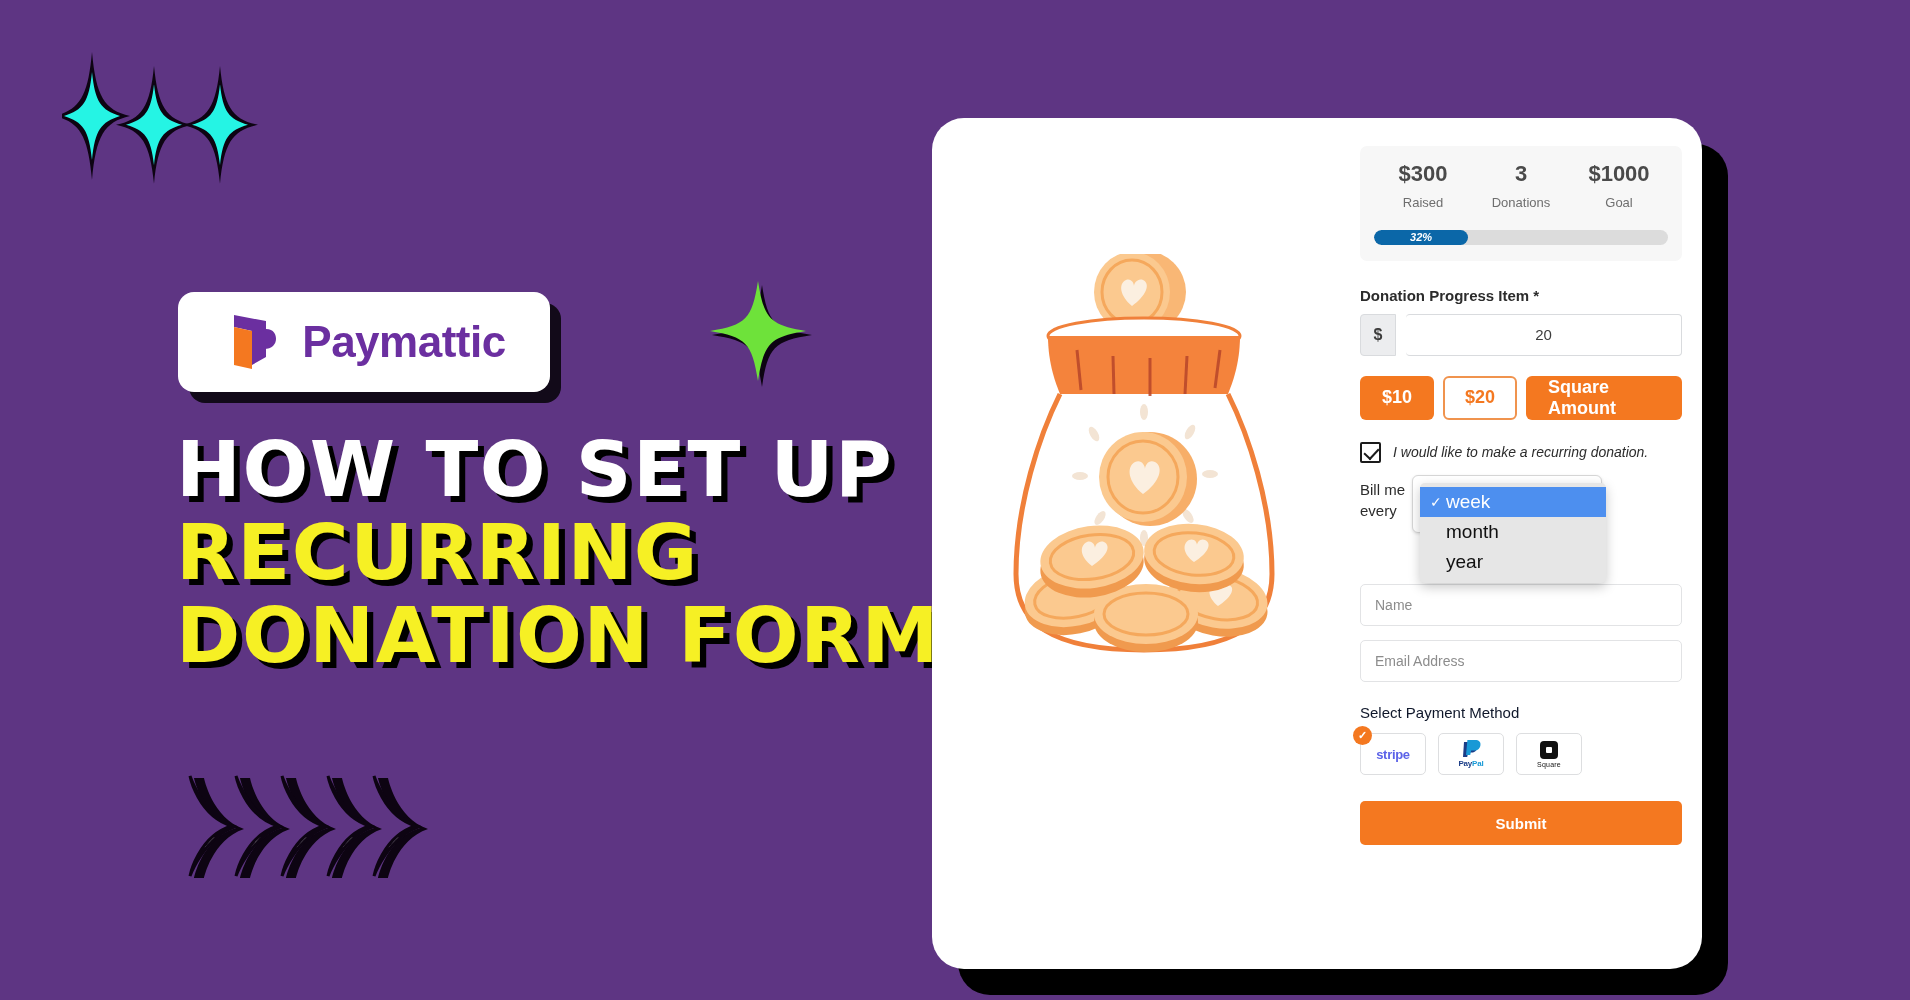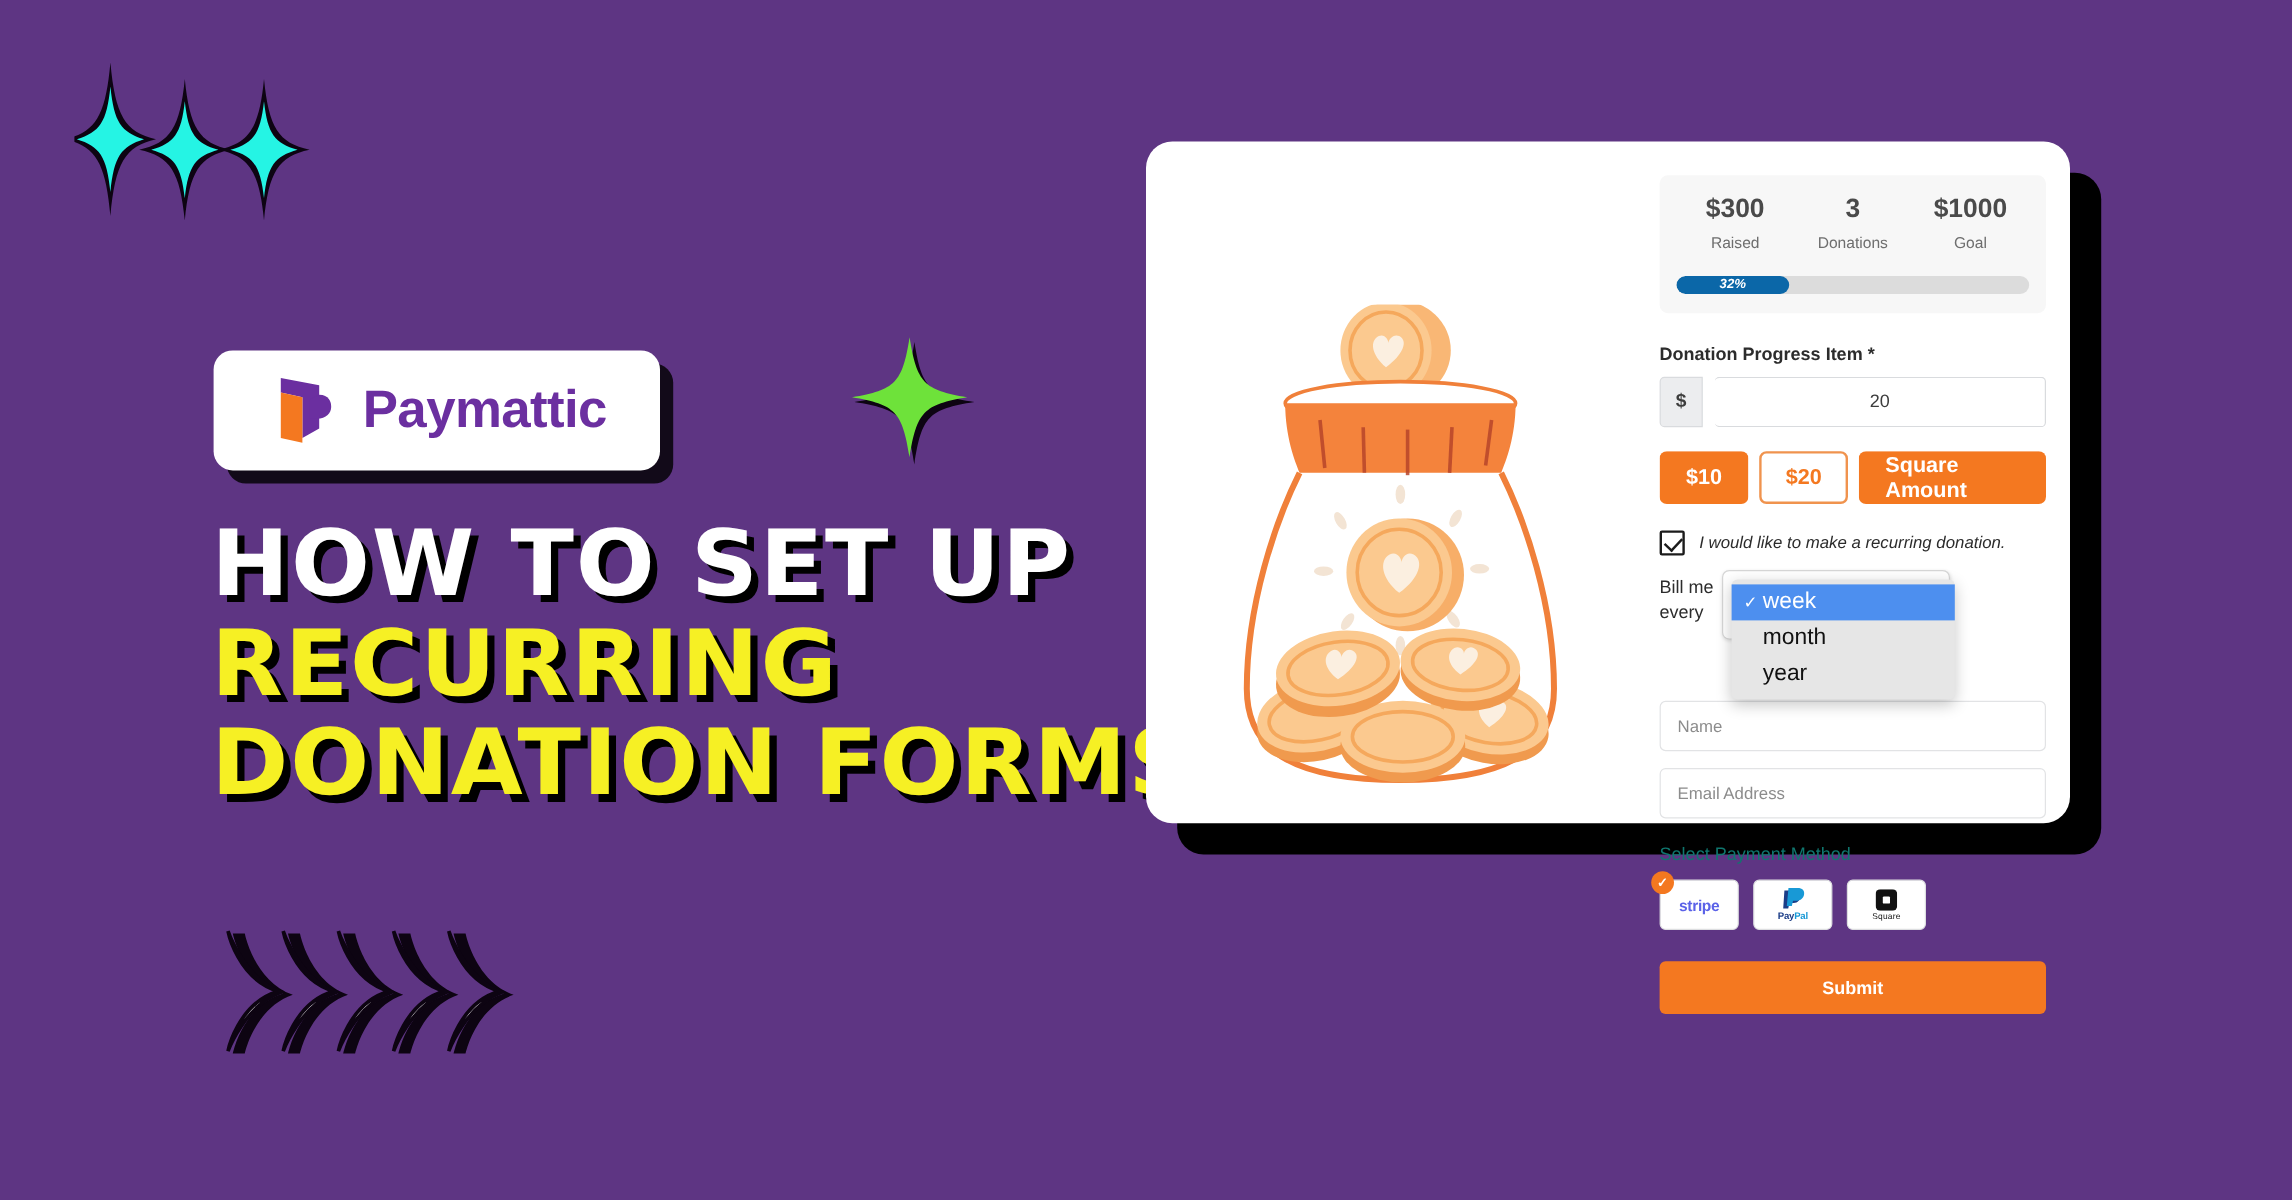--- a/index.html
+++ b/index.html
@@ -49,24 +49,24 @@
     white-space: nowrap;
   }
   .hl-white { color: #FFFFFF; }
   .hl-yellow { color: #F6F024; }
 
   .green-star { position: absolute; left: 700px; top: 275px; width: 120px; height: 120px; }
   .chevrons { position: absolute; left: 186px; top: 772px; width: 250px; height: 110px; }
 
   
   .card {
-    position: absolute; left: 955px; top: 118px;
-    width: 770px; height: 568px;
+    position: absolute; left: 932px; top: 118px;
+    width: 770px; height: 851px;
     background: #FFFFFF;
-    border-radius: 22px;
+    border-radius: 32px;
     box-shadow: 26px 26px 0 #000000;
   }
 
   .form-col {
     position: absolute; left: 428px; top: 28px;
     width: 322px;
   }
 
   
   .stats-box {
@@ -157,21 +157,21 @@
     width: 100%; height: 42px; margin-top: 14px;
     border: 1px solid #E2E3E5; border-radius: 5px;
     padding: 0 14px; font-size: 14px; color: #3D3D3D;
     font-family: "Liberation Sans", sans-serif;
     background: #FFFFFF;
   }
   .text-input::placeholder { color: #8C8C8C; }
   .input-name { margin-top: 62px; }
 
   
-  .pay-title { font-size: 15px; color: #0f766e; margin-top: 22px; }
+  .pay-title { font-size: 15px; color: #0f172a; margin-top: 22px; }
   .pay-row { display: flex; gap: 12px; margin-top: 12px; }
   .pay-card {
     width: 66px; height: 42px; background: #FFFFFF;
     border: 1px solid #DDDEE0; border-radius: 5px;
     display: flex; align-items: center; justify-content: center;
     position: relative; cursor: pointer;
   }
   .pay-badge {
     position: absolute; left: -8px; top: -8px;
     width: 19px; height: 19px; border-radius: 50%;

